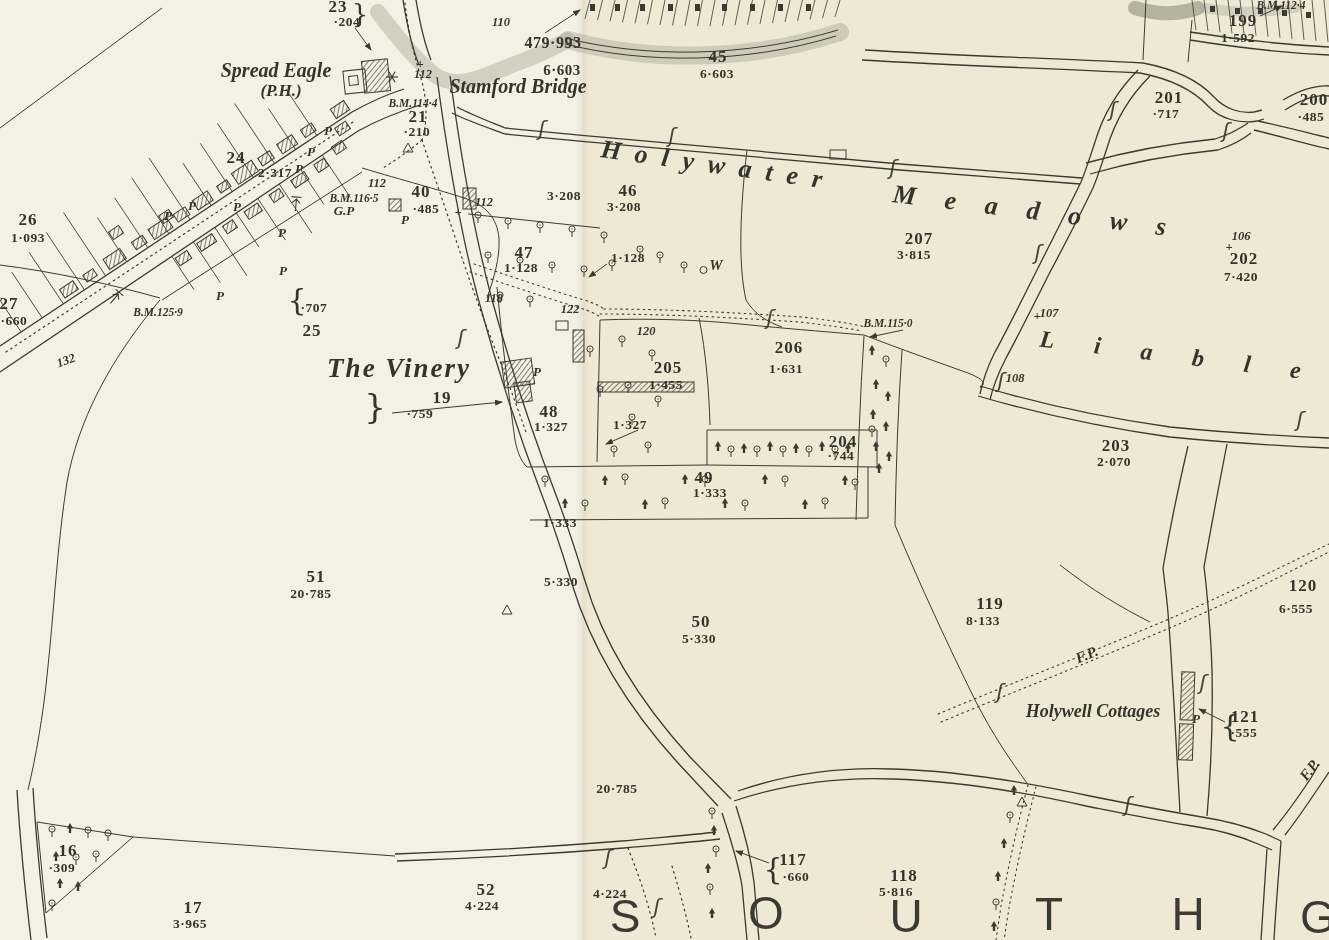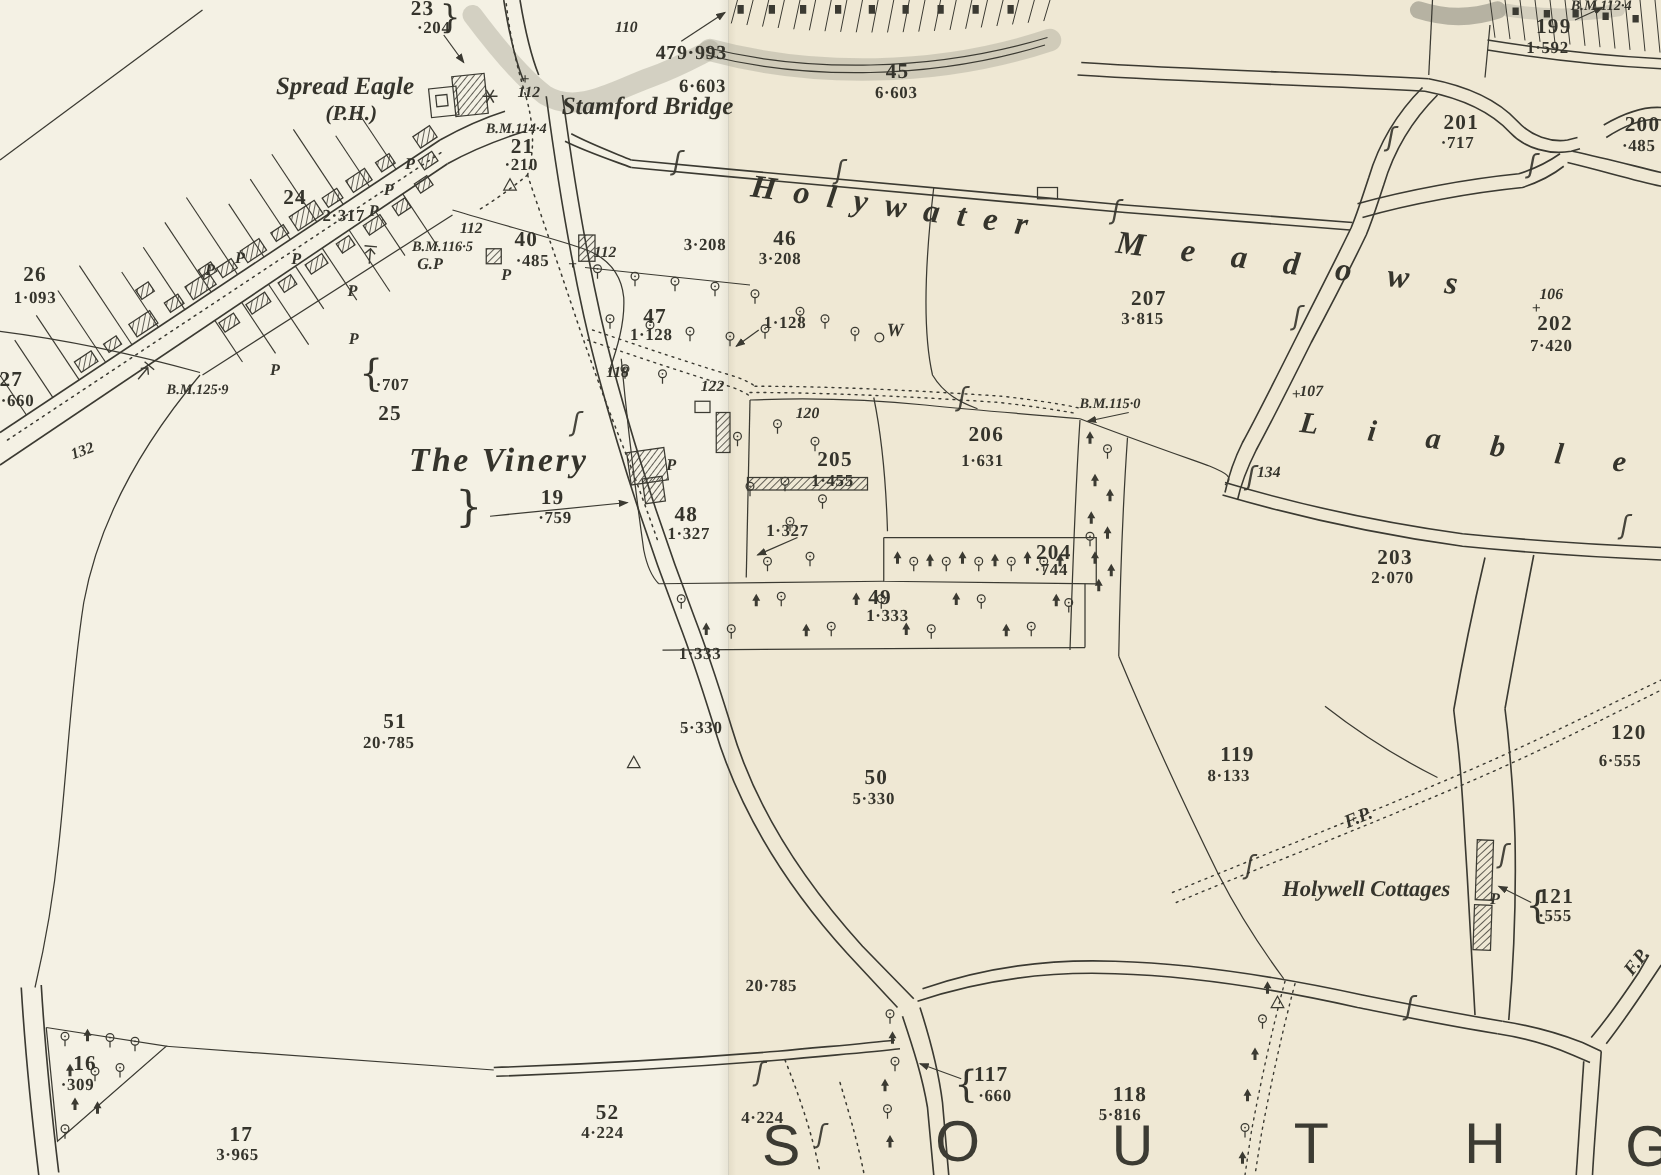--- a/index.html
+++ b/index.html
@@ -372,21 +372,21 @@
       <span class="lbl parcel" style="left: 9px; top: 304px;">27</span>
       <span class="lbl acre" style="left: 14px; top: 321px;">·660</span>
       <span class="lbl brace" style="left: 297px; top: 299px; font-size: 30px;">{</span>
       <span class="lbl parcel" style="left: 312px; top: 291px; margin-top: 40px;">25</span>
       <span class="lbl acre" style="left: 314px; top: 308px;">·707</span>
       <span class="lbl parcel" style="left: 418px; top: 117px;">21</span>
       <span class="lbl acre" style="left: 417px; top: 132px;">·210</span>
       <span class="lbl parcel" style="left: 421px; top: 192px;">40</span>
       <span class="lbl acre" style="left: 426px; top: 209px;">·485</span>
       <span class="lbl parcel" style="left: 442px; top: 398px;">19</span>
-      <span class="lbl acre" style="left: 444px; top: 414px;">·759</span>
+      <span class="lbl acre" style="left: 420px; top: 414px;">·759</span>
       <span class="lbl brace" style="left: 375px; top: 406px; font-size: 34px;">}</span>
       <span class="lbl parcel" style="left: 718px; top: 57px;">45</span>
       <span class="lbl acre" style="left: 717px; top: 74px;">6·603</span>
       <span class="lbl parcel" style="left: 628px; top: 191px;">46</span>
       <span class="lbl acre" style="left: 624px; top: 207px;">3·208</span>
       <span class="lbl parcel" style="left: 524px; top: 253px;">47</span>
       <span class="lbl acre" style="left: 521px; top: 268px;">1·128</span>
       <span class="lbl parcel" style="left: 549px; top: 412px;">48</span>
       <span class="lbl acre" style="left: 551px; top: 427px;">1·327</span>
       <span class="lbl parcel" style="left: 704px; top: 478px;">49</span>
@@ -448,21 +448,21 @@
       <span class="lbl rd" style="left: 501px; top: 22px;">110</span>
       <span class="lbl rd" style="left: 423px; top: 74px;">112</span>
       <span class="lbl rd" style="left: 377px; top: 183px;">112</span>
       <span class="lbl rd" style="left: 484px; top: 202px;">112</span>
       <span class="lbl rd" style="left: 494px; top: 298px;">118</span>
       <span class="lbl rd" style="left: 570px; top: 309px;">122</span>
       <span class="lbl rd" style="left: 646px; top: 331px;">120</span>
       <span class="lbl rd" style="left: 66px; top: 361px; --r: -20deg;">132</span>
       <span class="lbl rd" style="left: 1241px; top: 236px;">106</span>
       <span class="lbl rd" style="left: 1049px; top: 313px;">107</span>
-      <span class="lbl rd" style="left: 1015px; top: 378px;">134</span>
+      <span class="lbl rd" style="left: 1015px; top: 378px;">108</span>
       <span class="lbl rd" style="left: 1229px; top: 247px;">+</span>
       <span class="lbl rd" style="left: 1037px; top: 316px;">+</span>
       <span class="lbl rd" style="left: 458px; top: 212px;">+</span>
       <span class="lbl rd" style="left: 420px; top: 64px;">+</span>
       <span class="lbl place" style="left: 276px; top: 70px;">Spread Eagle</span>
       <span class="lbl place" style="left: 281px; top: 91px; font-size: 17px;">(P.H.)</span>
       <span class="lbl place" style="left: 518px; top: 86px;">Stamford Bridge</span>
       <span class="lbl place-lg" style="left: 399px; top: 368px;">The Vinery</span>
       <span class="lbl place" style="left: 1093px; top: 711px; font-size: 18px;">Holywell Cottages</span>
       <span class="lbl place-sm" style="left: 1087px; top: 655px; --r: -22deg;">F.P.</span>

